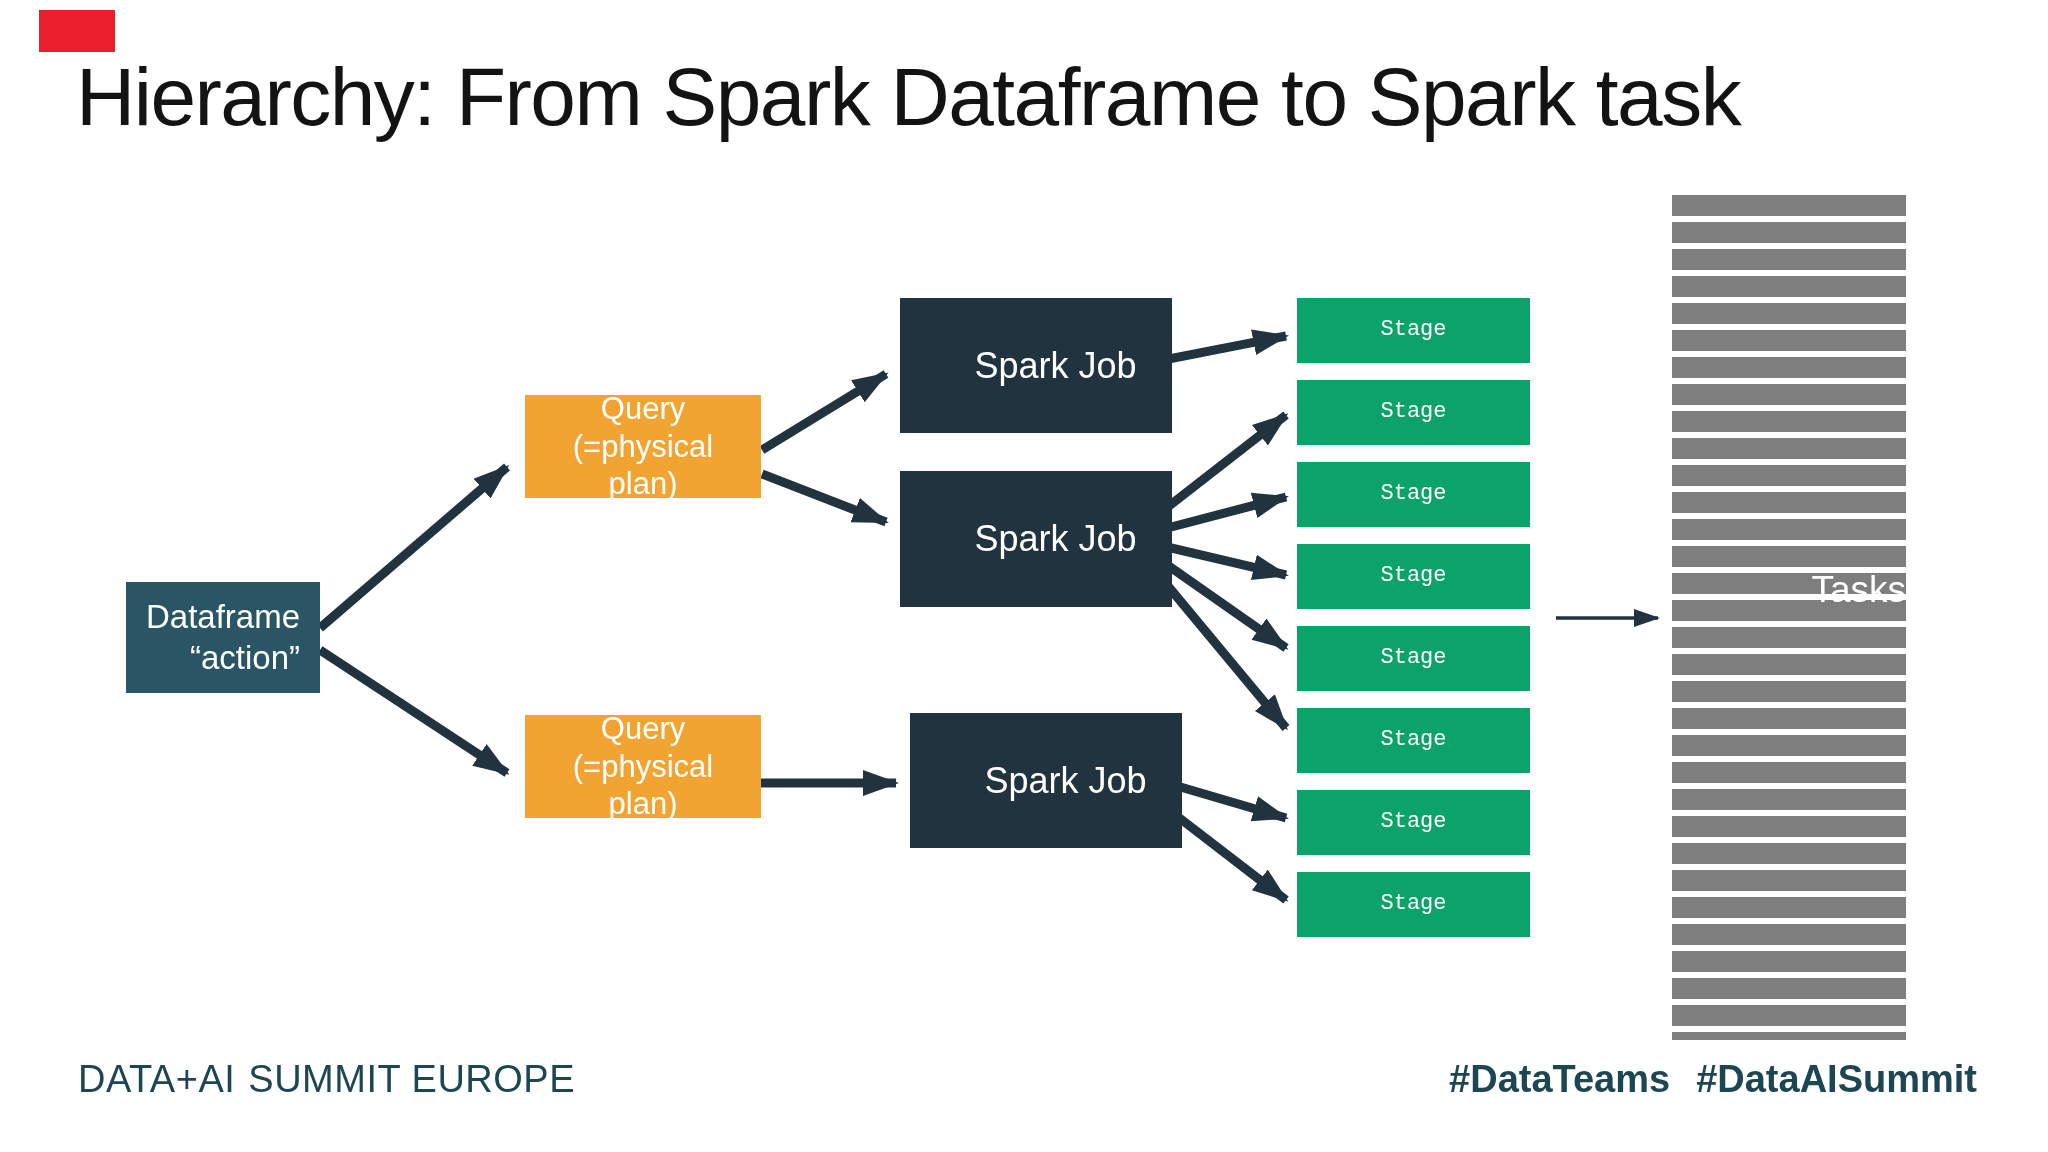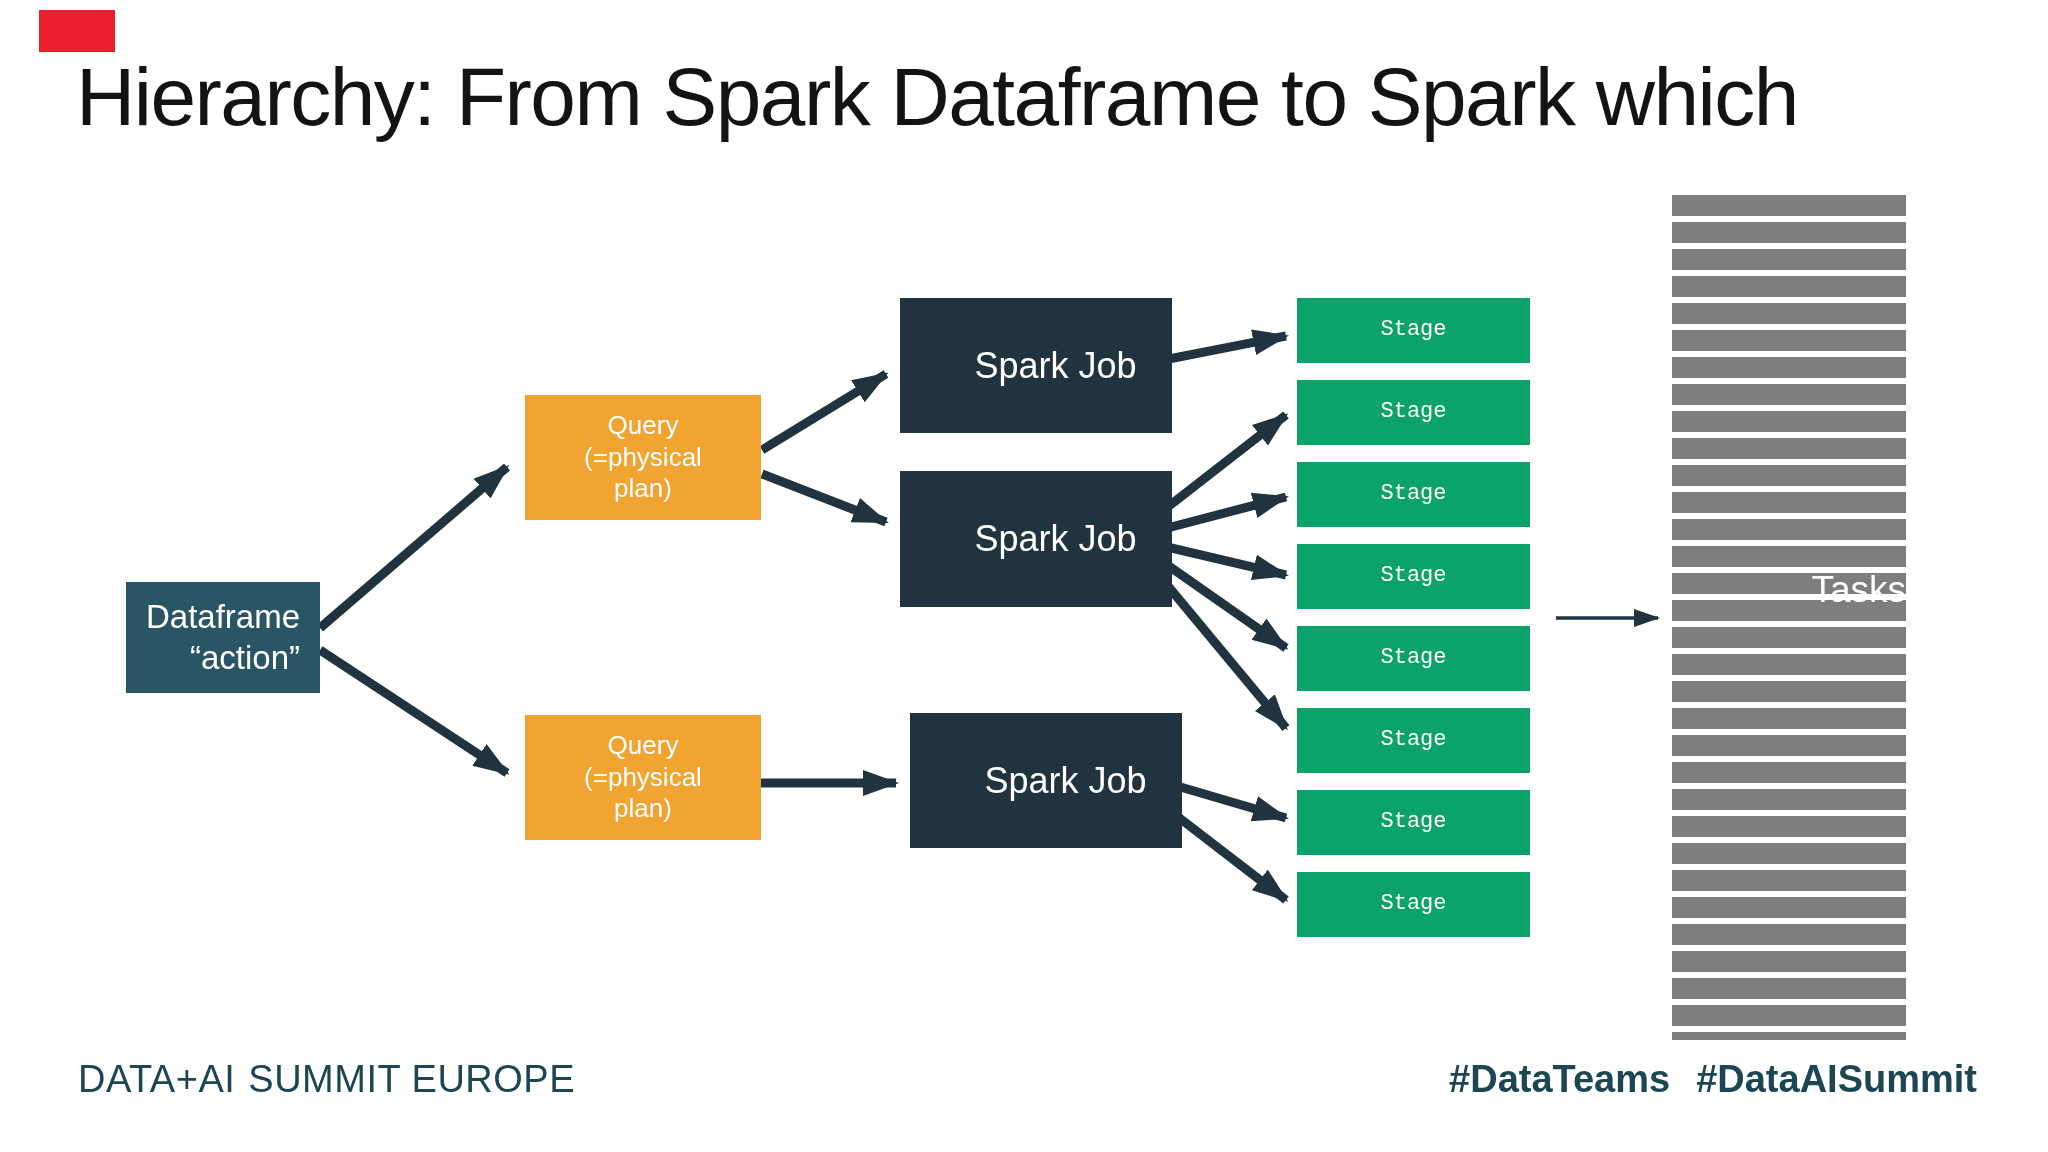--- a/index.html
+++ b/index.html
@@ -23,21 +23,21 @@
     position:absolute;left:92px;top:152px;
     font-size:40px;font-weight:400;letter-spacing:-0.5px;
     color:var(--c-subtitle,#f3a62b);white-space:nowrap;
   }
   .node{
     position:absolute;display:flex;align-items:center;justify-content:center;
     text-align:center;color:#ffffff;
   }
   .node-label{white-space:pre-line;line-height:1.22;}
   .dataframe{left:126px;top:582px;width:194px;height:111px;background:var(--c-teal,#2a5564);font-size:33px;text-align:right;}
-  .query{width:236px;height:125px;background:var(--c-orange,#f2a432);font-size:26px;}
+  .query{width:236px;height:103px;background:var(--c-orange,#f2a432);font-size:31px;}
   .query.q1{left:525px;top:395px;}
   .query.q2{left:525px;top:715px;}
   .job{width:233px;height:135px;background:var(--c-dark,#20333f);font-size:36px;padding-left:39px;}
   .job.j1{left:900px;top:298px;}
   .job.j2{left:900px;top:471px;height:136px;}
   .job.j3{left:910px;top:713px;}
   .stage{left:1297px;width:233px;height:65px;background:var(--c-green,#0ca36b);font-size:22px;font-family:Liberation Mono, monospace;}
   .tasks-col{
     position:absolute;left:1672px;top:195px;width:234px;height:845px;
     background:repeating-linear-gradient(
@@ -68,21 +68,21 @@
   }
   .footer-right .h2{margin-left:26px;}
 </style>
 </head>
 <body>
 
 <div class="slide">
 
   <div class="red-badge"></div>
 
-  <h1 class="title">Hierarchy: From Spark Dataframe to Spark which</h1>
+  <h1 class="title">Hierarchy: From Spark Dataframe to Spark task</h1>
 
   <svg class="connectors" width="2048" height="1152" viewBox="0 0 2048 1152">
     <defs>
       <marker id="ah" viewBox="0 0 36 30" refX="33" refY="15" markerWidth="36" markerHeight="30" orient="auto" markerUnits="userSpaceOnUse">
         <path d="M0,2 L36,15 L0,28 z"></path>
       </marker>
       <marker id="ah2" viewBox="0 0 26 20" refX="24" refY="10" markerWidth="26" markerHeight="20" orient="auto" markerUnits="userSpaceOnUse">
         <path d="M0,1 L26,10 L0,19 z"></path>
       </marker>
     </defs>

